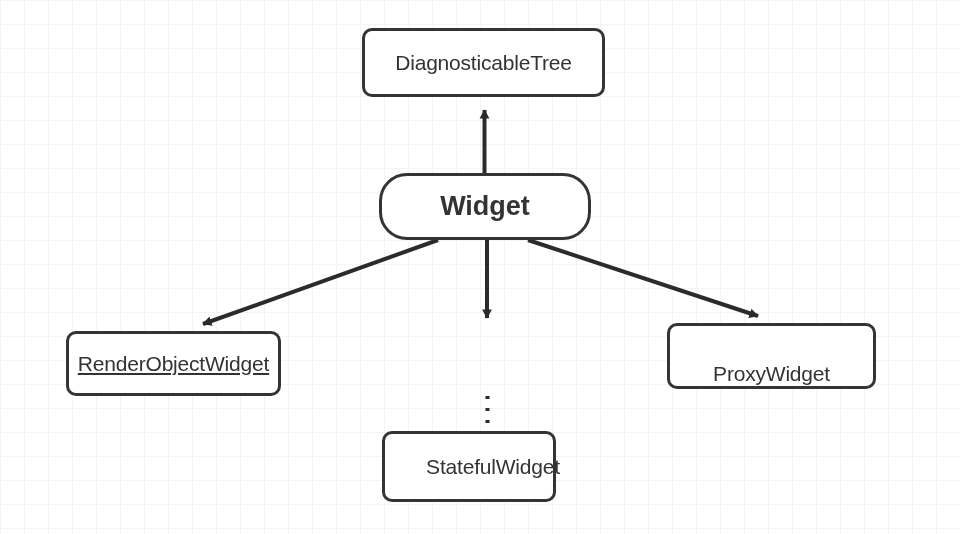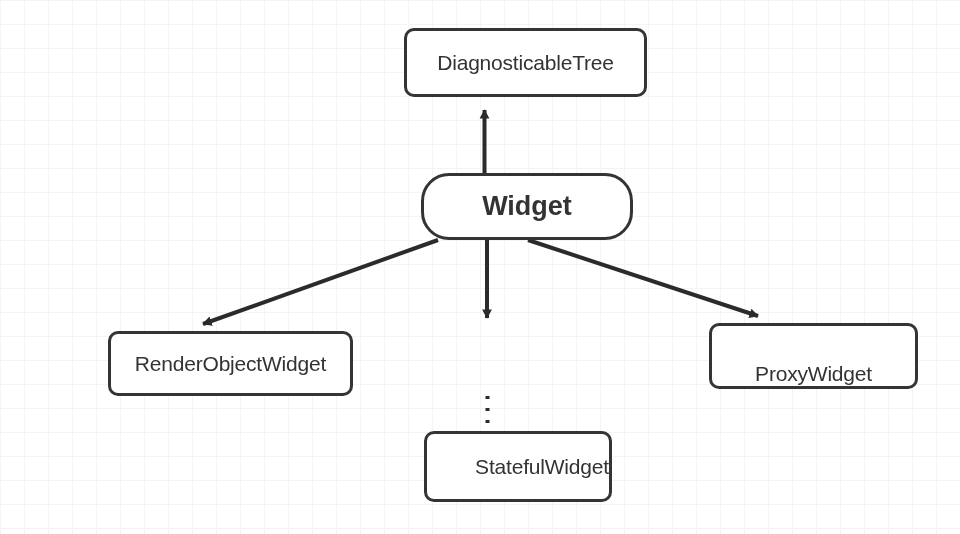--- a/index.html
+++ b/index.html
@@ -38,33 +38,32 @@
     justify-content: center;
     background: #ffffff;
     border: 3px solid #343434;
     border-radius: 10px;
     color: #333333;
     font-family: "Liberation Sans", sans-serif;
     font-size: 21px;
     letter-spacing: -0.2px;
     white-space: nowrap;
     z-index: 2;
-    margin-left: 42px;
   }
   .node.emphasis {
     font-size: 27px;
     font-weight: bold;
     letter-spacing: 0px;
   }
   #node-diagnosticabletree { left: 362px; top: 28px;  width: 243px; height: 69px; }
   #node-widget            { left: 379px; top: 173px; width: 212px; height: 67px; border-radius: 28px; }
-  #node-renderobjectwidget{ left: 66px;  top: 331px; width: 245px; height: 65px; }
+  #node-renderobjectwidget{ left: 66px;  top: 331px; width: 215px; height: 65px; text-decoration: underline; }
   #node-statelesswidget   { left: 382px; top: 325px; width: 212px; height: 71px; }
   #node-proxywidget       { left: 667px; top: 323px; width: 209px; height: 66px; align-items: flex-end; }
-  #node-statefulwidget    { left: 382px; top: 431px; width: 188px; height: 71px; padding-left: 48px; }
+  #node-statefulwidget    { left: 382px; top: 431px; width: 174px; height: 71px; padding-left: 48px; }
 </style>
 </head>
 <body>
 
 <div id="canvas">
 
   <svg id="edges" viewBox="0 0 960 534" width="960" height="534" xmlns="http://www.w3.org/2000/svg">
     <defs>
       <marker id="arrow-up" markerWidth="11" markerHeight="11" refX="8.6" refY="5.5" orient="auto" markerUnits="userSpaceOnUse">
         <path d="M0,0.6 L9.4,5.5 L0,10.4 Z" fill="#2b2b2b"></path>

